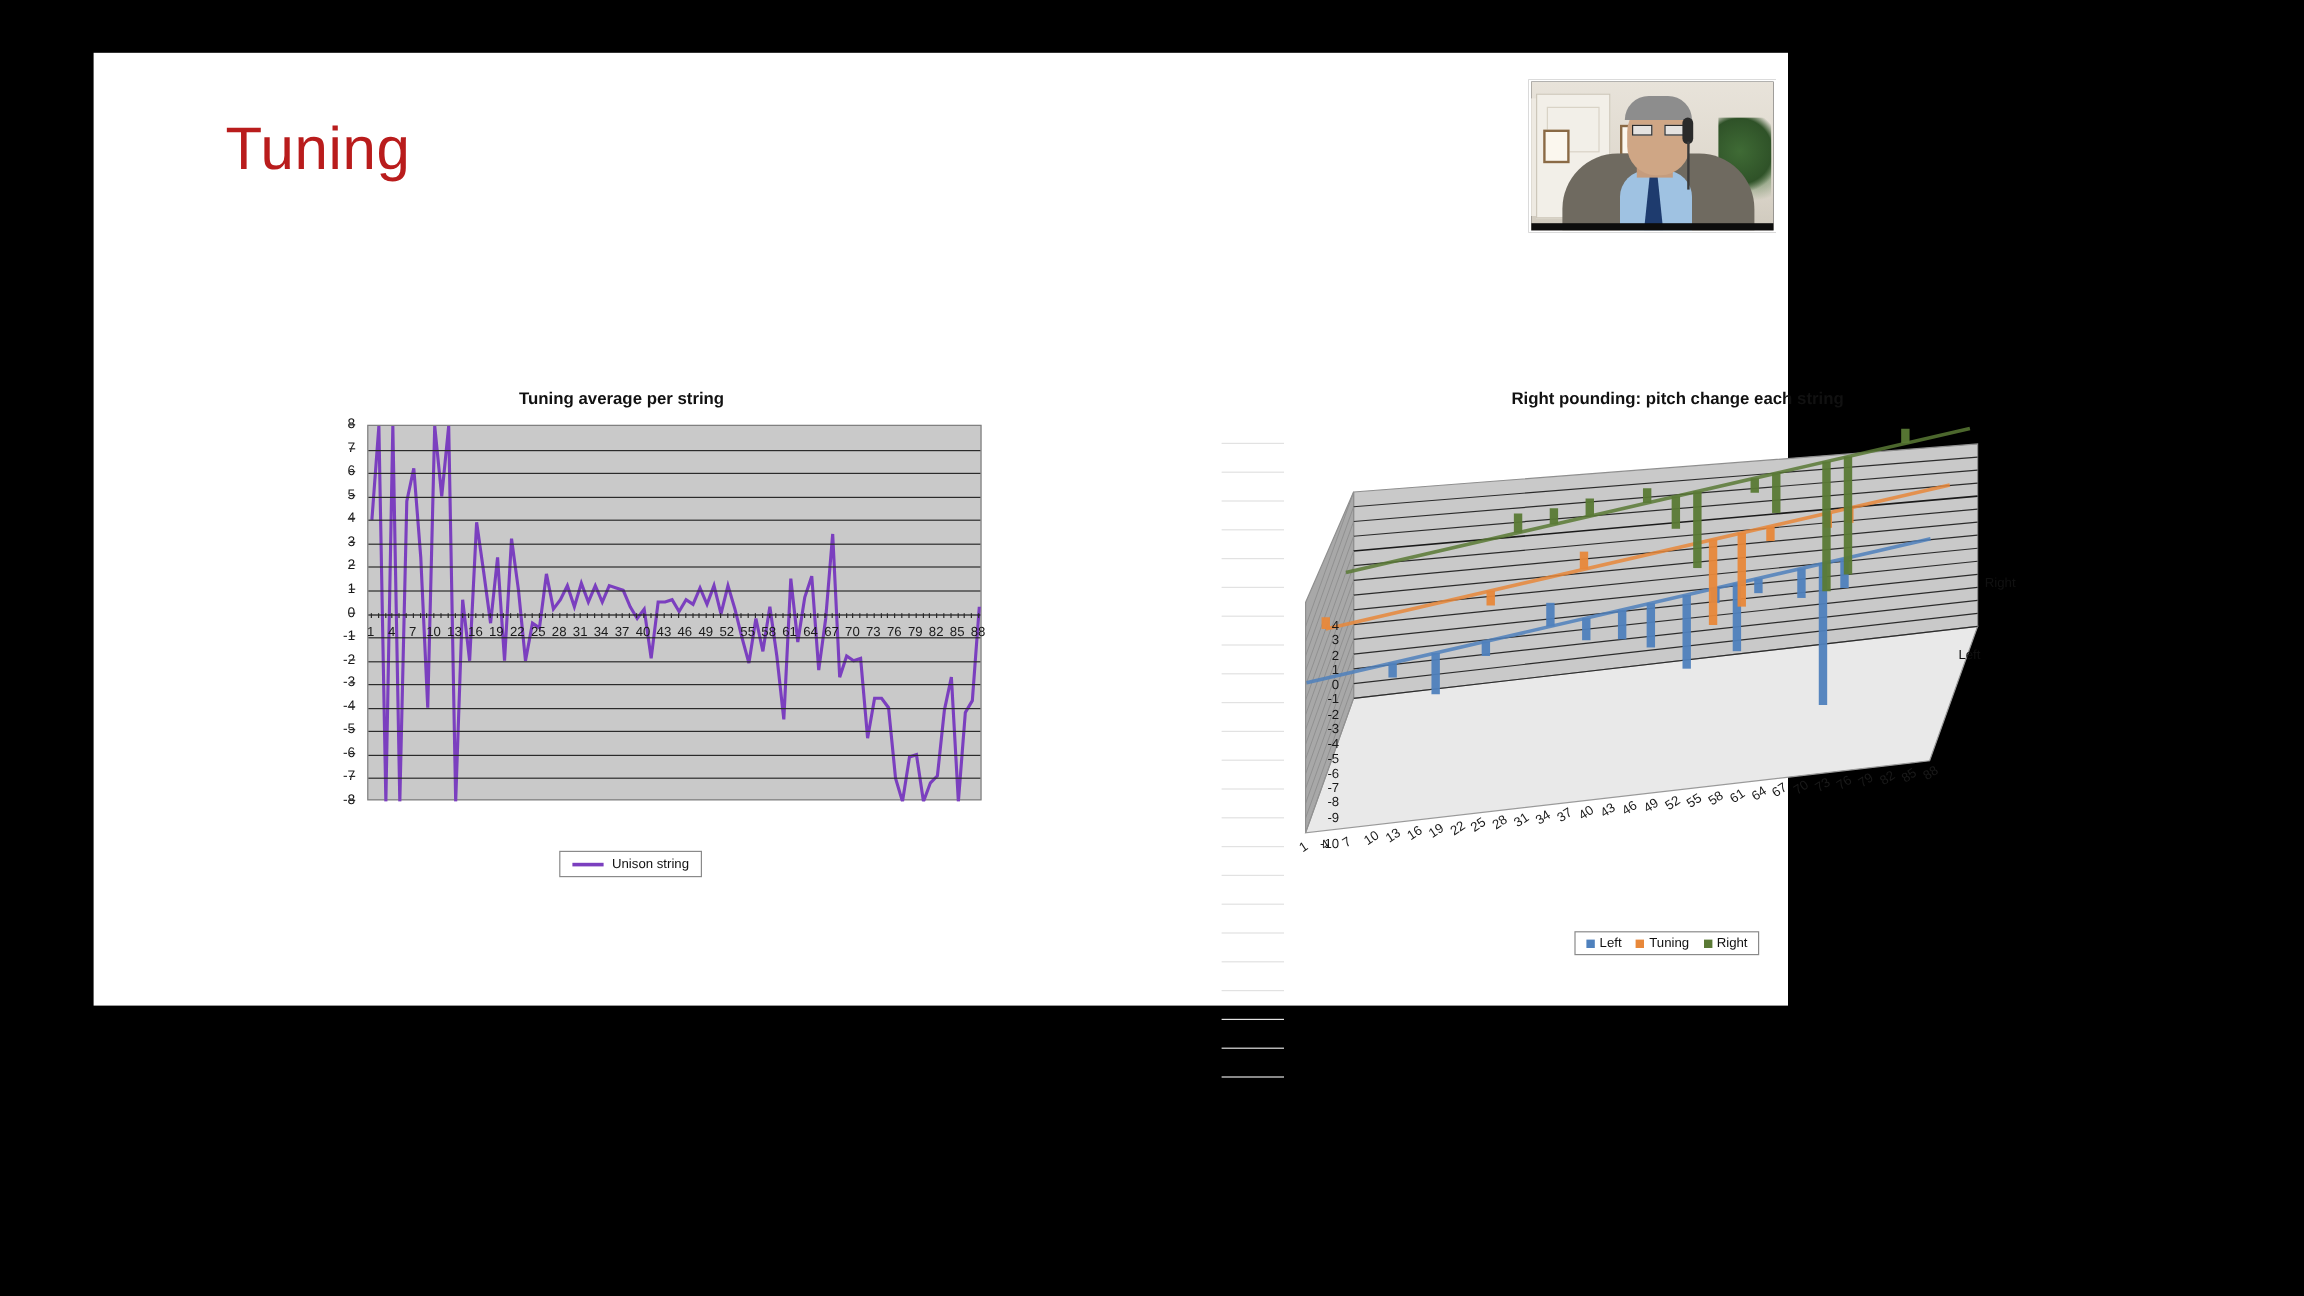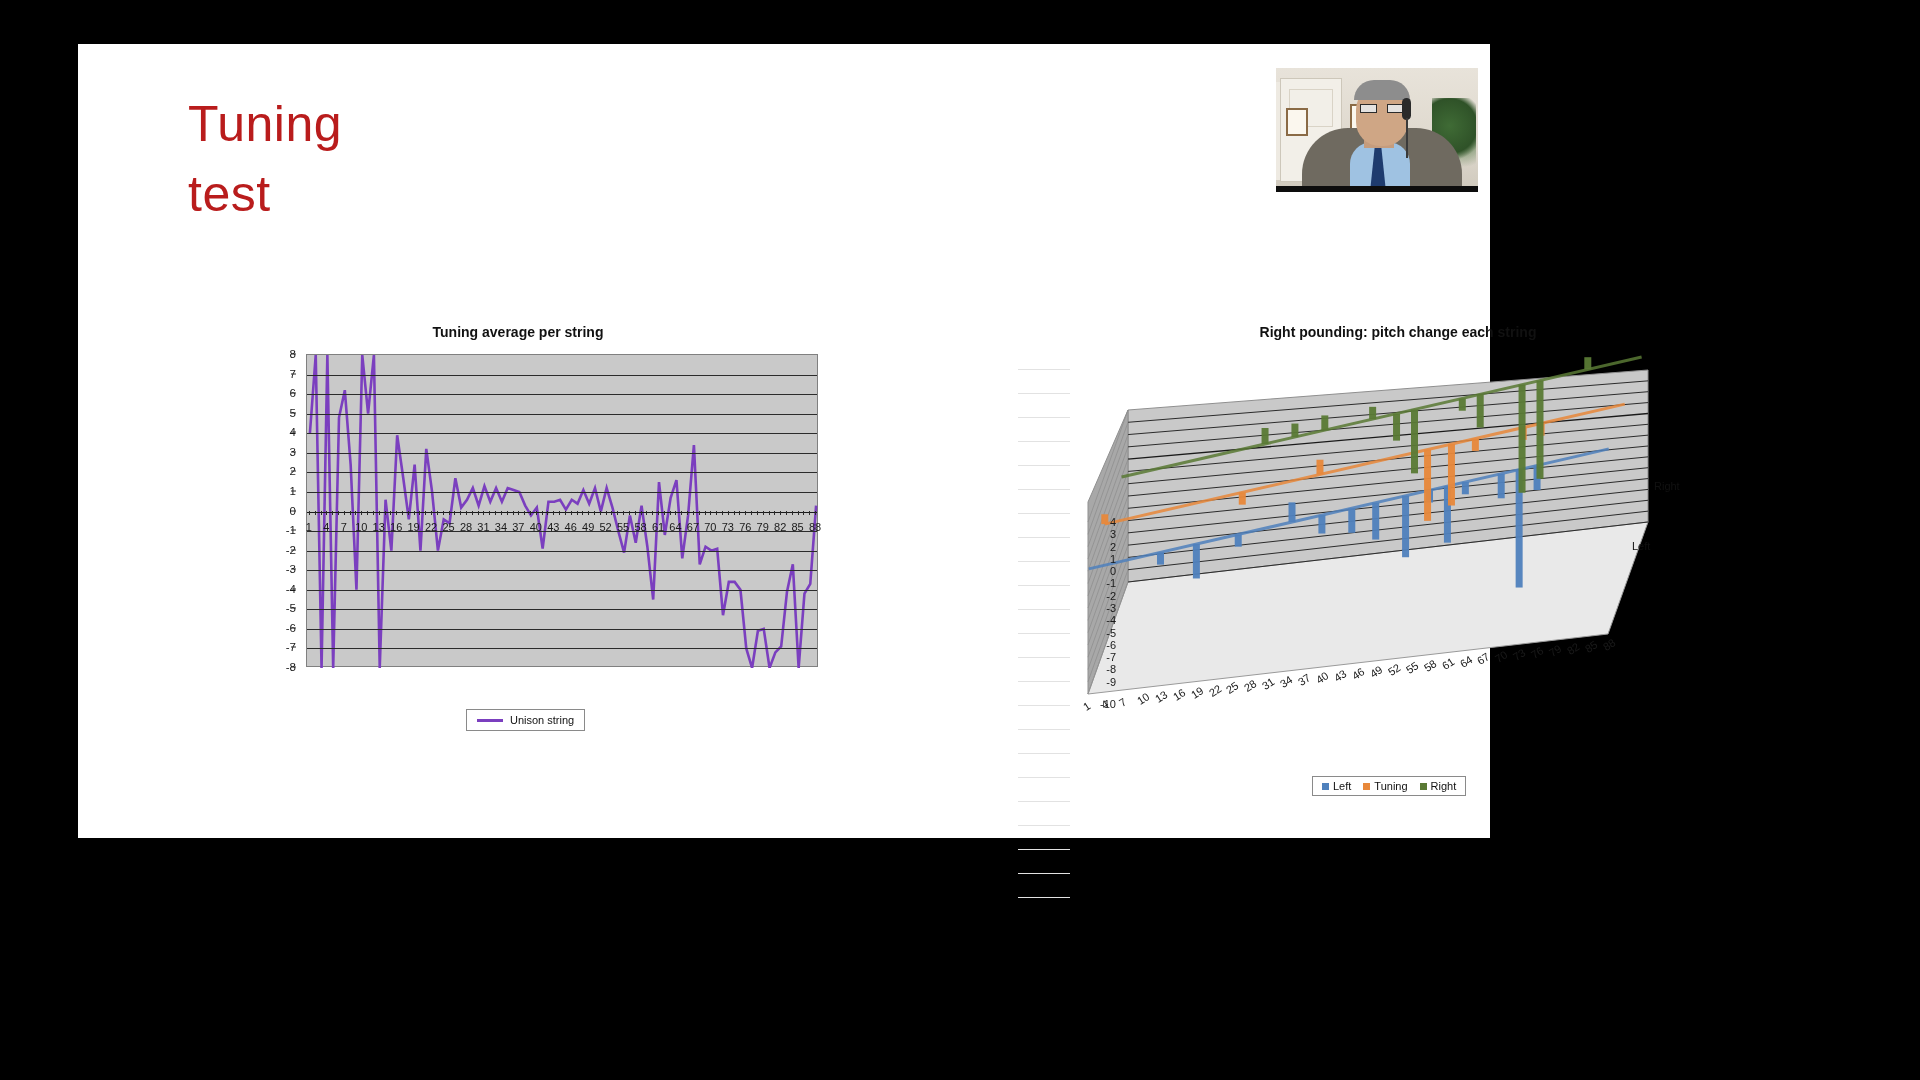--- a/index.html
+++ b/index.html
@@ -107,21 +107,20 @@
 </style>
 </head>
 <body>
 
 <div id="stage">
 
   <div id="slide">
 
     <div id="title">
       <span>Tuning</span>
-      <span class="l2">test</span>
     </div>
 
     <div id="chartL">
       <div class="chart-title ttl">Tuning average per string</div>
       <div id="ylabL">
           <div style="top: 0px;">8</div>
           <div class="ytick" style="top: 0px;"></div>
           <div style="top: 19.5625px;">7</div>
           <div class="ytick" style="top: 19.5625px;"></div>
           <div style="top: 39.125px;">6</div>

